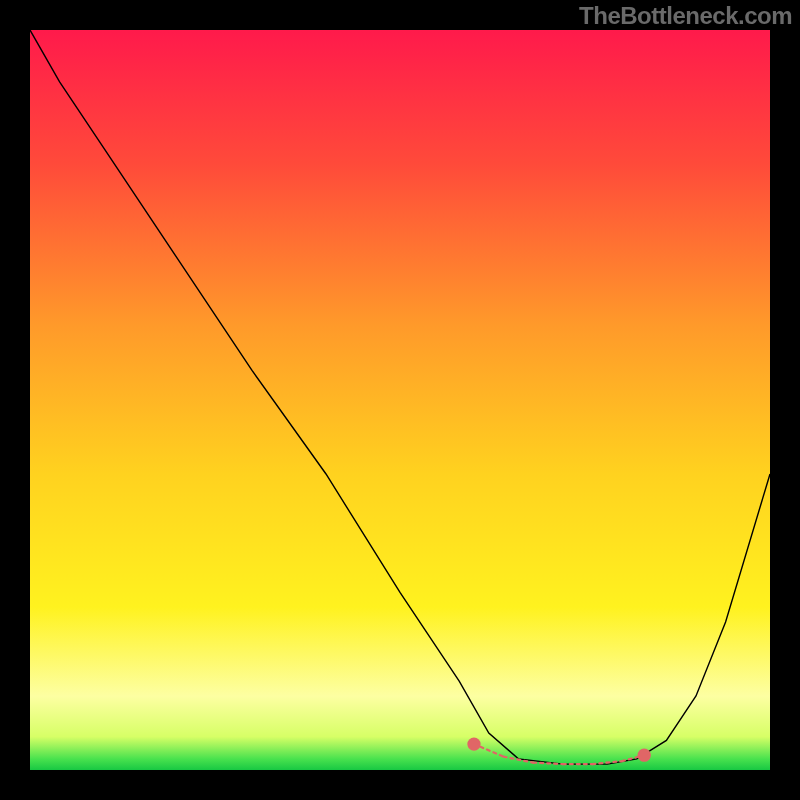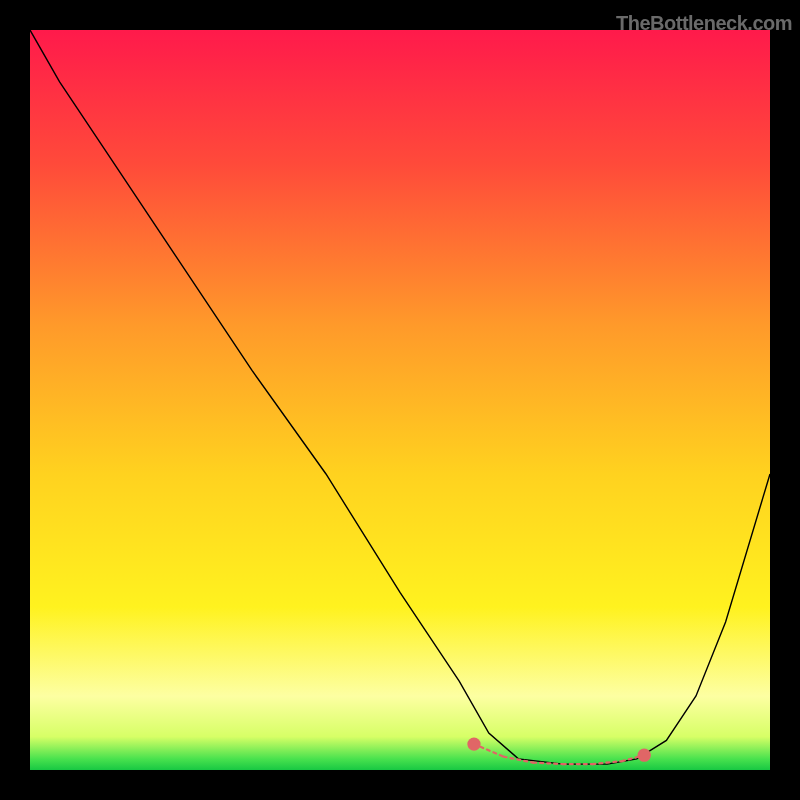--- a/index.html
+++ b/index.html
@@ -11,23 +11,23 @@
     font-family: Arial, Helvetica, sans-serif;
     overflow: hidden;
   }
   .container {
     position: relative;
     width: 800px;
     height: 800px;
   }
   .watermark {
     position: absolute;
-    top: 12px;
+    top: 2px;
     right: 8px;
-    font-size: 20px;
+    font-size: 24px;
     font-weight: bold;
     color: #6a6a6a;
     z-index: 10;
     letter-spacing: -0.5px;
   }
   svg.plot {
     position: absolute;
     left: 30px;
     top: 30px;
     width: 740px;

